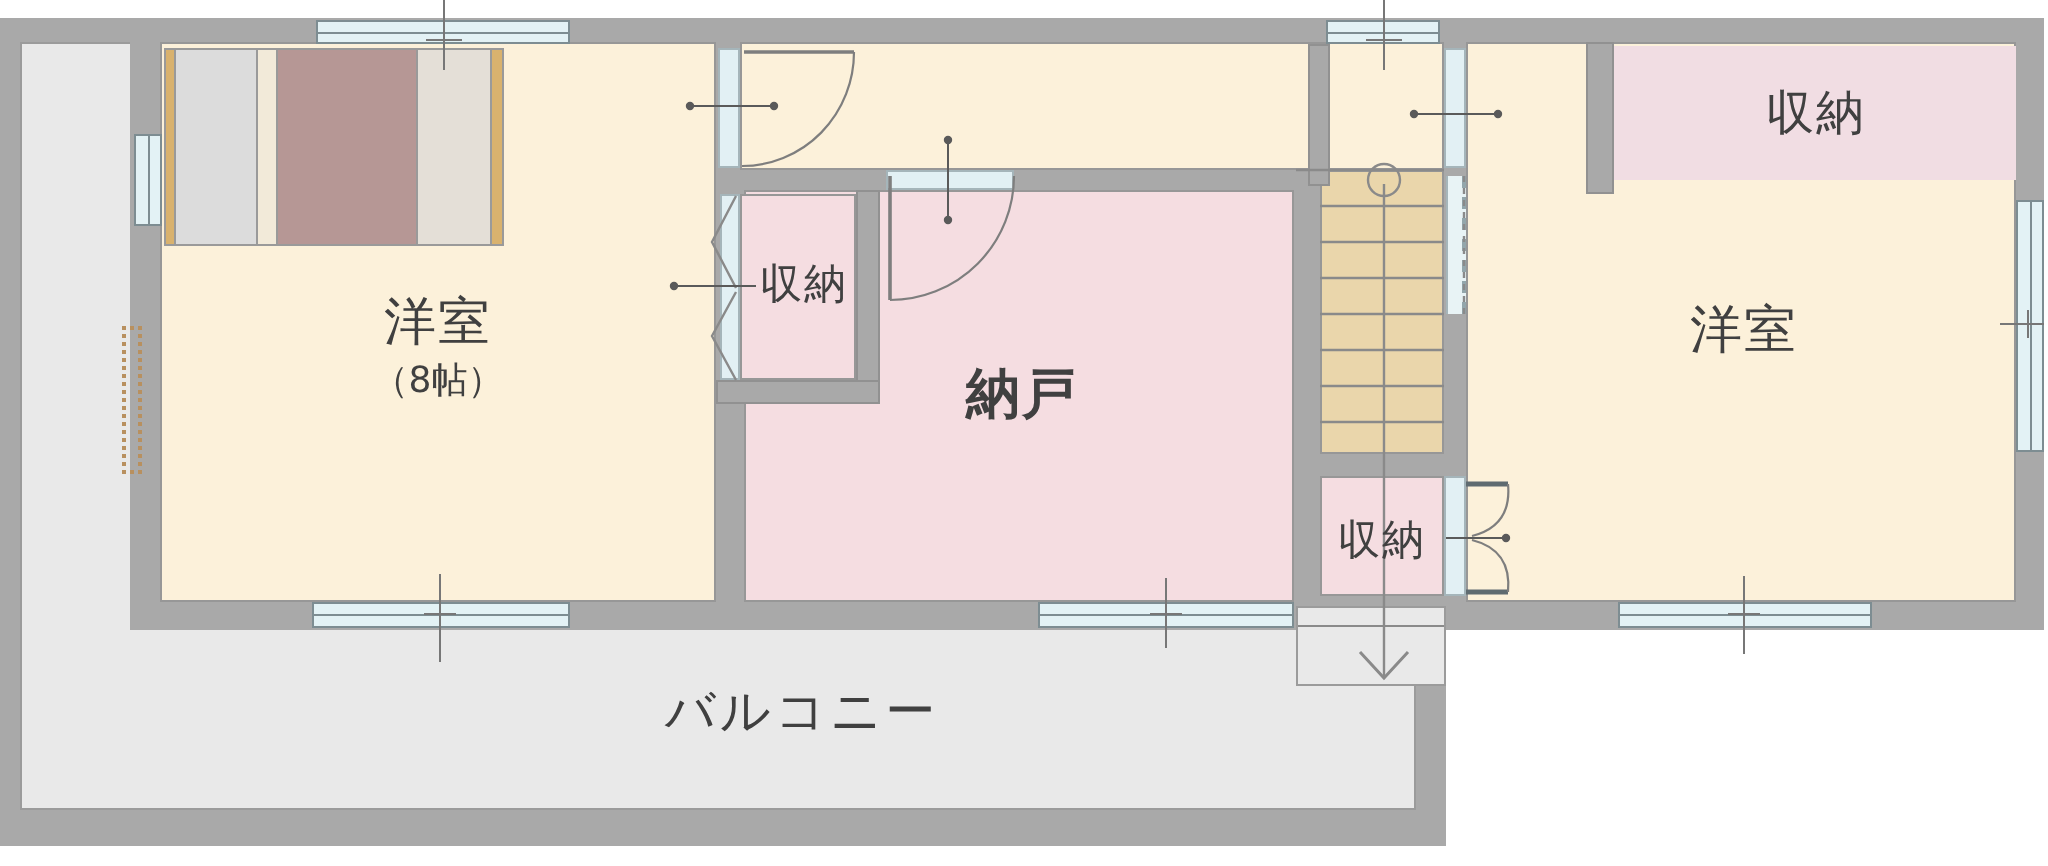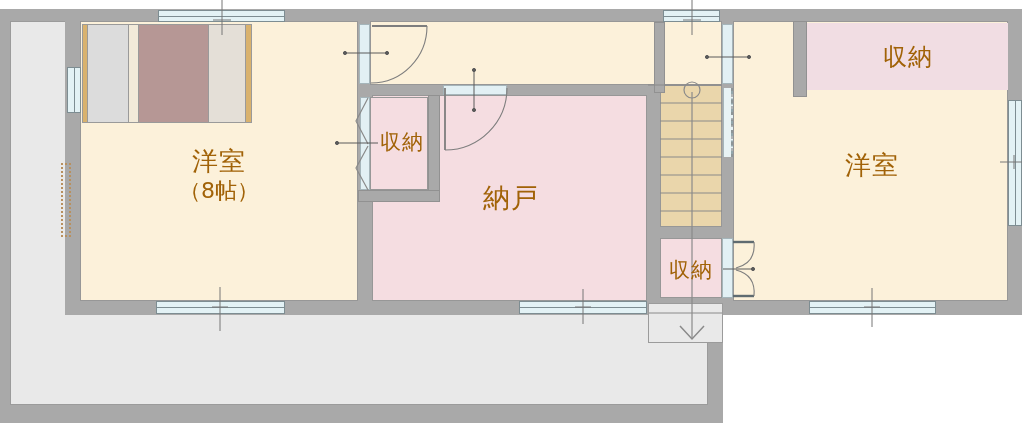--- a/index.html
+++ b/index.html
@@ -14,27 +14,27 @@
   .floor-stairs{background:#ead6ab;border:1px solid #979797;}
   .floor-balcony{background:#e9e9e9;border:1px solid #9b9b9b;}
   .opening{background:#e2f0f4;border:1px solid #a5b5ba;}
   .window{background:#e3f2f5;border:1px solid #7d8d92;}
   .window-h{background-image:linear-gradient(#7d8d92,#7d8d92);background-size:100% 1px;
             background-position:center;background-repeat:no-repeat;}
   .window-v{background-image:linear-gradient(90deg,#7d8d92,#7d8d92);background-size:1px 100%;
             background-position:center;background-repeat:no-repeat;}
   .stub{background:#a9a9a9;border:1px solid #919191;}
   
-  .lbl{position:absolute;transform:translate(-50%,-50%);color:#a16207;white-space:nowrap;
+  .lbl{position:absolute;transform:translate(-50%,-50%);color:#404040;white-space:nowrap;
        text-align:center;line-height:1.12;letter-spacing:1px;}
   .lbl-room{font-size:26px;}
-  .lbl-size{font-size:22px;letter-spacing:0;}
+  .lbl-size{font-size:18px;letter-spacing:0;}
   .lbl-storage{font-size:21px;}
   .lbl-storage-lg{font-size:24px;}
-  .lbl-naando{font-size:27px;}
+  .lbl-naando{font-size:27px;font-weight:bold;}
   .lbl-balcony{font-size:25px;letter-spacing:2px;}
   
   .bedseg{position:absolute;border:1px solid #9a9a9a;box-sizing:border-box;}
   svg{position:absolute;left:0;top:0;pointer-events:none;}
   .dotted-fixture{border:2px dotted #b8905f;background:transparent;}
   .dash-strip{background:#e8f3f5;border-right:2px dashed #93a6ab;border-left:1px solid #a5b5ba;}
 </style>
 </head>
 <body>
 
@@ -160,14 +160,15 @@
     </g>
   </svg>
 
   <div class="lbl lbl-room" style="left:219px;top:162px;">洋室</div>
   <div class="lbl lbl-size" style="left:219px;top:191px;">（8帖）</div>
   <div class="lbl lbl-storage" style="left:402px;top:143px;">収納</div>
   <div class="lbl lbl-naando" style="left:511px;top:198px;">納戸</div>
   <div class="lbl lbl-storage" style="left:691px;top:271px;">収納</div>
   <div class="lbl lbl-room" style="left:872px;top:166px;">洋室</div>
   <div class="lbl lbl-storage-lg" style="left:908px;top:57px;">収納</div>
+  <div class="lbl lbl-balcony" style="left:401px;top:356px;">バルコニー</div>
 
 </div>
 
 </body></html>

